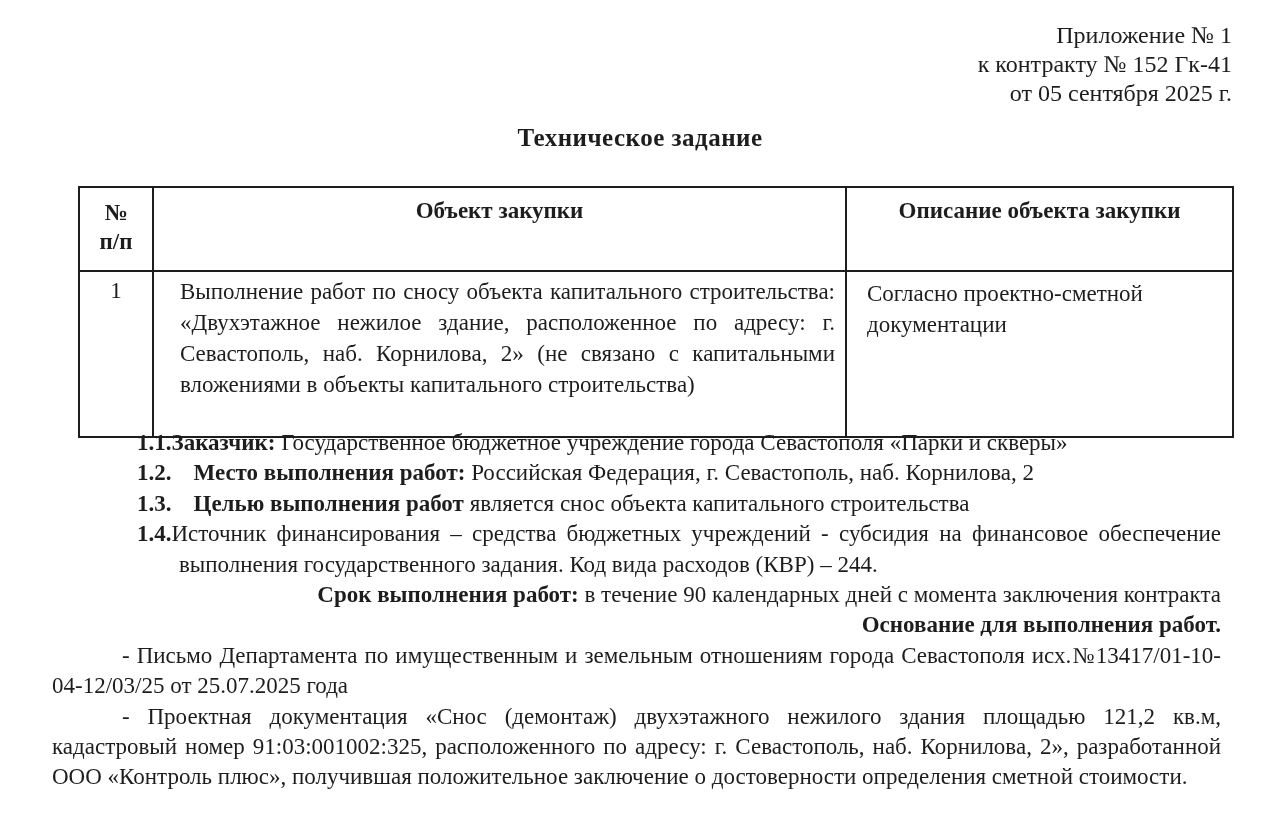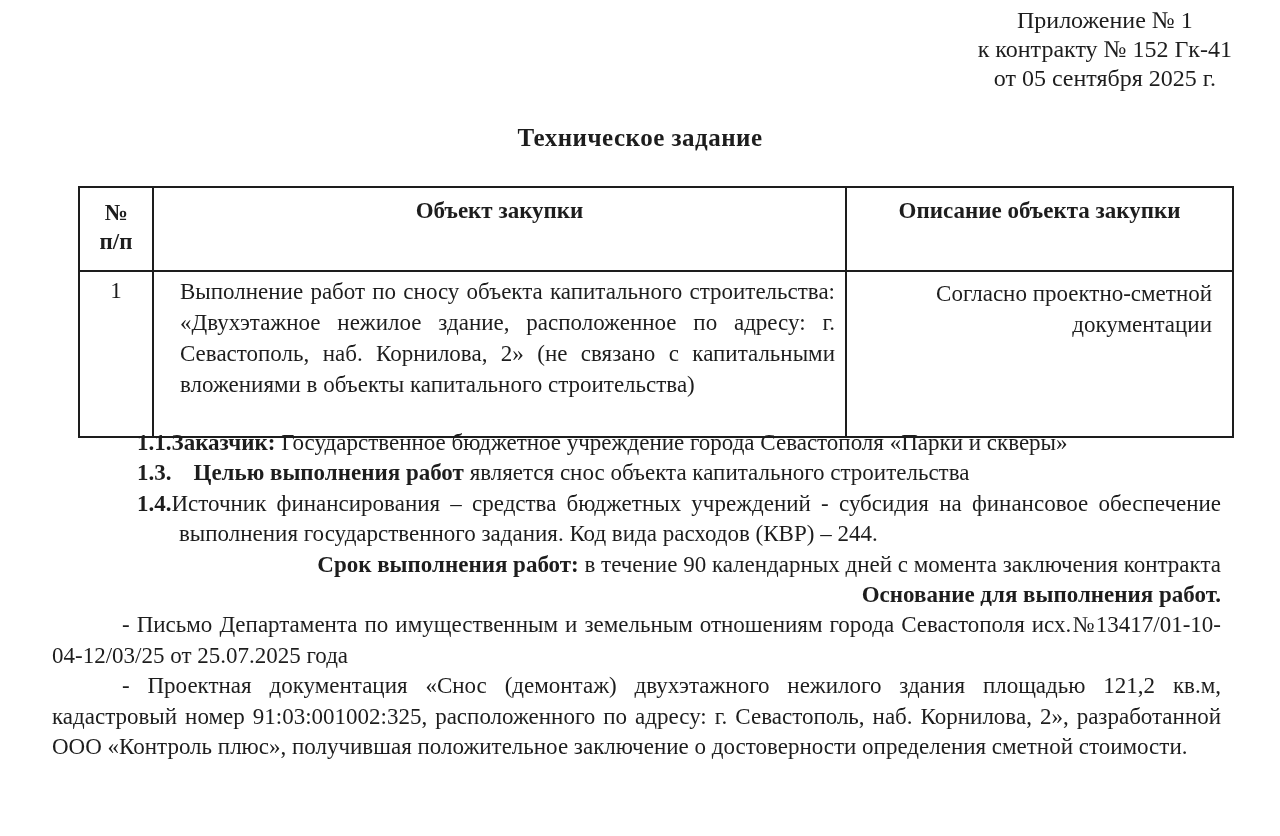--- a/index.html
+++ b/index.html
@@ -6,22 +6,22 @@
   .page {
     position:relative;
     width:1280px; height:836px;
     background:#ffffff;
     color:#1d1d1d;
     font-family:"Liberation Serif", serif;
     overflow:hidden;
     margin:0 auto;
   }
   .appendix-block {
-    position:absolute; top:6px; right:48px;
-    text-align:center;
+    position:absolute; top:21px; right:48px;
+    text-align:right;
     font-size:24px; line-height:29px;
   }
   .doc-title {
     position:absolute; top:124px; left:0; width:100%;
     text-align:center; font-weight:bold; font-size:25px;
     letter-spacing:0.5px;
   }
   table.spec-table {
     position:absolute; top:186px; left:78px;
     width:1154px;
@@ -37,21 +37,21 @@
   .hrow th { height:71px; padding-top:10px; }
   .th-num { line-height:29px; }
   .brow td { height:157px; }
   .cell-num { text-align:center; padding-top:6px; }
   .cell-object {
     text-align:justify;
     padding:4px 10px 0 26px;
     line-height:31px;
   }
   .cell-desc {
-    text-align:right;
+    text-align:left;
     padding:6px 20px 0 20px;
     line-height:31px;
   }
   .text-block {
     position:absolute; top:428px; left:52px; width:1169px;
     font-size:23px; line-height:30.4px;
   }
   .text-block p { margin:0; }
   .p-ind  { padding-left:85px; }
   .p-hang { padding-left:127px; text-indent:-42px; text-align:justify; }
@@ -93,20 +93,21 @@
       <td class="cell-object">Выполнение работ по сносу объекта капитального строительства: «Двухэтажное нежилое здание, расположенное по адресу: г. Севастополь, наб. Корнилова, 2» (не связано с капитальными вложениями в объекты капитального строительства)</td>
       <td class="cell-desc">Согласно проектно-сметной документации</td>
     </tr>
   </tbody>
     </table>
 
   <div class="text-block">
 
     <p class="p-ind"><span class="b">1.1.</span><span class="b">Заказчик:</span> <span>Государственное бюджетное учреждение города Севастополя «Парки и скверы»</span></p>
 
+    <p class="p-ind"><span class="b num-gap">1.2.</span><span class="b">Место выполнения работ:</span> <span>Российская Федерация, г. Севастополь, наб. Корнилова, 2</span></p>
 
     <p class="p-ind"><span class="b num-gap">1.3.</span><span class="b">Целью выполнения работ</span> <span>является снос объекта капитального строительства</span></p>
 
     <p class="p-hang"><span class="b">1.4.</span><span>Источник финансирования – средства бюджетных учреждений - субсидия на финансовое обеспечение выполнения государственного задания. Код вида расходов (КВР) – 244.</span></p>
 
     <p class="p-small-ind"><span class="b">Срок выполнения работ:</span> <span>в течение 90 календарных дней с момента заключения контракта</span></p>
 
     <p class="p-small-ind b">Основание для выполнения работ.</p>
 
     <p class="p-dash">- Письмо Департамента по имущественным и земельным отношениям города Севастополя исх.№13417/01-10-04-12/03/25 от 25.07.2025 года</p>

